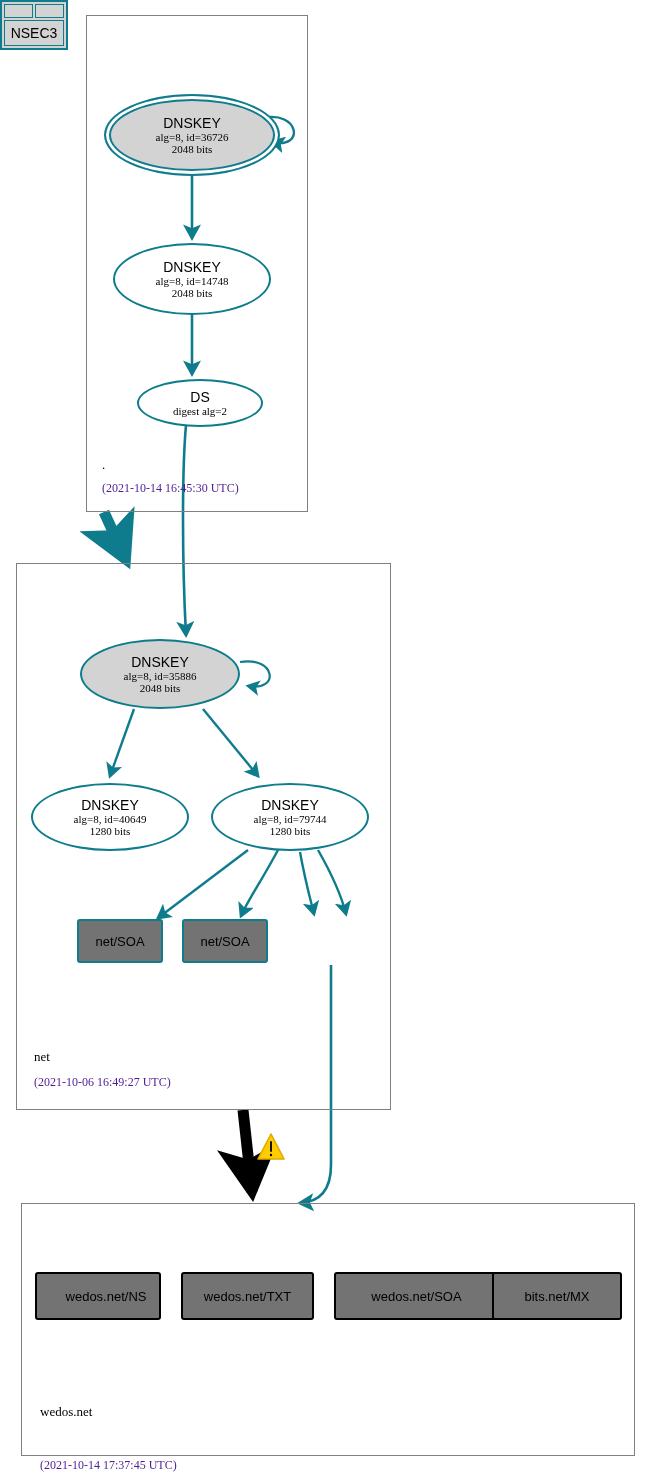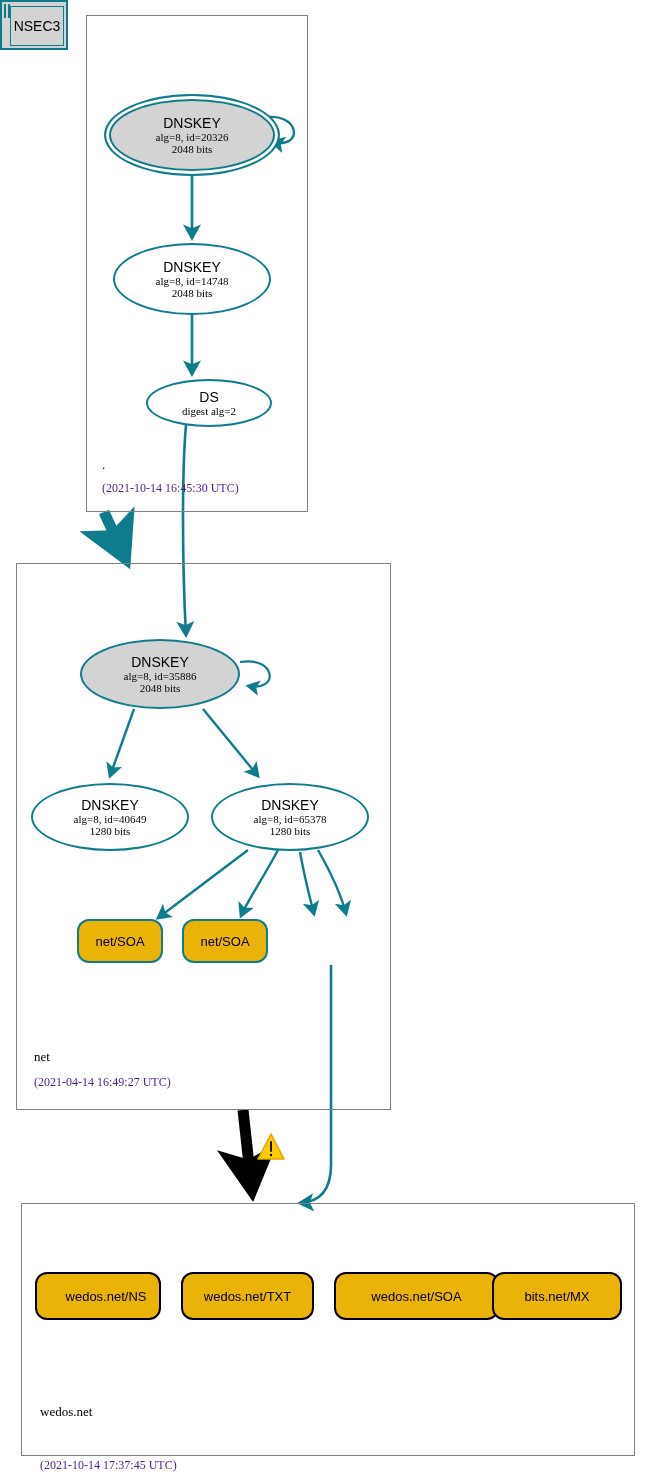--- a/index.html
+++ b/index.html
@@ -70,37 +70,37 @@
     text-align: right;
   }
   .node-sub {
     font-family: "Liberation Serif", serif;
     font-size: 11px;
     line-height: 12px;
     color: #000000;
   }
   .rrset-box {
     border: 2px solid #0e7c8c;
-    border-radius: 12px;
-    background: #eab308;
+    border-radius: 3px;
+    background: #737373;
   }
   .rrset-box.insecure {
     border: 2px solid #000000;
   }
   .rrset-label {
     font-family: "Liberation Sans", sans-serif;
     font-size: 13px;
     color: #000000;
     white-space: nowrap;
   }
   .nsec3-node {
     border: 2px solid #0e7c8c;
     background: #d3d3d3;
     display: flex;
-    flex-direction: row;
+    flex-direction: column;
     box-sizing: border-box;
     padding: 2px;
   }
   .nsec3-top {
     display: flex;
     flex-direction: row;
     height: 14px;
     gap: 2px;
   }
   .nsec3-cell {
@@ -175,58 +175,58 @@
     <circle cx="271" cy="1155" r="1.2" fill="#000000"></circle>
   </g>
 </svg>
 
 <div class="zone-box" style="left:86px; top:15px; width:222px; height:497px;"></div>
 <div class="zone-label" style="left:102px; top:457px;">.</div>
 <div class="zone-time" style="left:102px; top:481px;">(2021-10-14 16:45:30 UTC)</div>
 
 <div class="zone-box" style="left:16px; top:563px; width:375px; height:547px;"></div>
 <div class="zone-label" style="left:34px; top:1049px;">net</div>
-<div class="zone-time" style="left:34px; top:1075px;">(2021-04-14 16:49:27 UTC)</div>
+<div class="zone-time" style="left:34px; top:1075px;">(2021-10-06 16:49:27 UTC)</div>
 
 <div class="zone-box" style="left:21px; top:1203px; width:614px; height:253px;"></div>
 <div class="zone-label" style="left:40px; top:1404px;">wedos.net</div>
 <div class="zone-time" style="left:40px; top:1458px;">(2021-10-14 17:37:45 UTC)</div>
 
 <div class="node ellipse secure-key ksk-root" style="left:104px; top:94px; width:176px; height:82px;">
   <div class="node-title">DNSKEY</div>
-  <div class="node-sub">alg=8, id=20326</div>
+  <div class="node-sub">alg=8, id=36726</div>
   <div class="node-sub">2048 bits</div>
 </div>
 
 <div class="node ellipse" style="left:113px; top:243px; width:158px; height:72px;">
   <div class="node-title">DNSKEY</div>
   <div class="node-sub">alg=8, id=14748</div>
   <div class="node-sub">2048 bits</div>
 </div>
 
-<div class="node ellipse" style="left:146px; top:379px; width:126px; height:48px;">
+<div class="node ellipse" style="left:137px; top:379px; width:126px; height:48px;">
   <div class="node-title">DS</div>
   <div class="node-sub">digest alg=2</div>
 </div>
 
 <div class="node ellipse secure-key" style="left:80px; top:639px; width:160px; height:70px;">
   <div class="node-title">DNSKEY</div>
   <div class="node-sub">alg=8, id=35886</div>
   <div class="node-sub">2048 bits</div>
 </div>
 
 <div class="node ellipse" style="left:31px; top:783px; width:158px; height:68px;">
   <div class="node-title">DNSKEY</div>
   <div class="node-sub">alg=8, id=40649</div>
   <div class="node-sub">1280 bits</div>
 </div>
 
 <div class="node ellipse" style="left:211px; top:783px; width:158px; height:68px;">
   <div class="node-title">DNSKEY</div>
-  <div class="node-sub">alg=8, id=65378</div>
+  <div class="node-sub">alg=8, id=79744</div>
   <div class="node-sub">1280 bits</div>
 </div>
 
 <div class="node rrset-box" style="left:77px; top:919px; width:86px; height:44px;">
   <div class="rrset-label">net/SOA</div>
 </div>
 
 <div class="node rrset-box" style="left:182px; top:919px; width:86px; height:44px;">
   <div class="rrset-label">net/SOA</div>
 </div>

